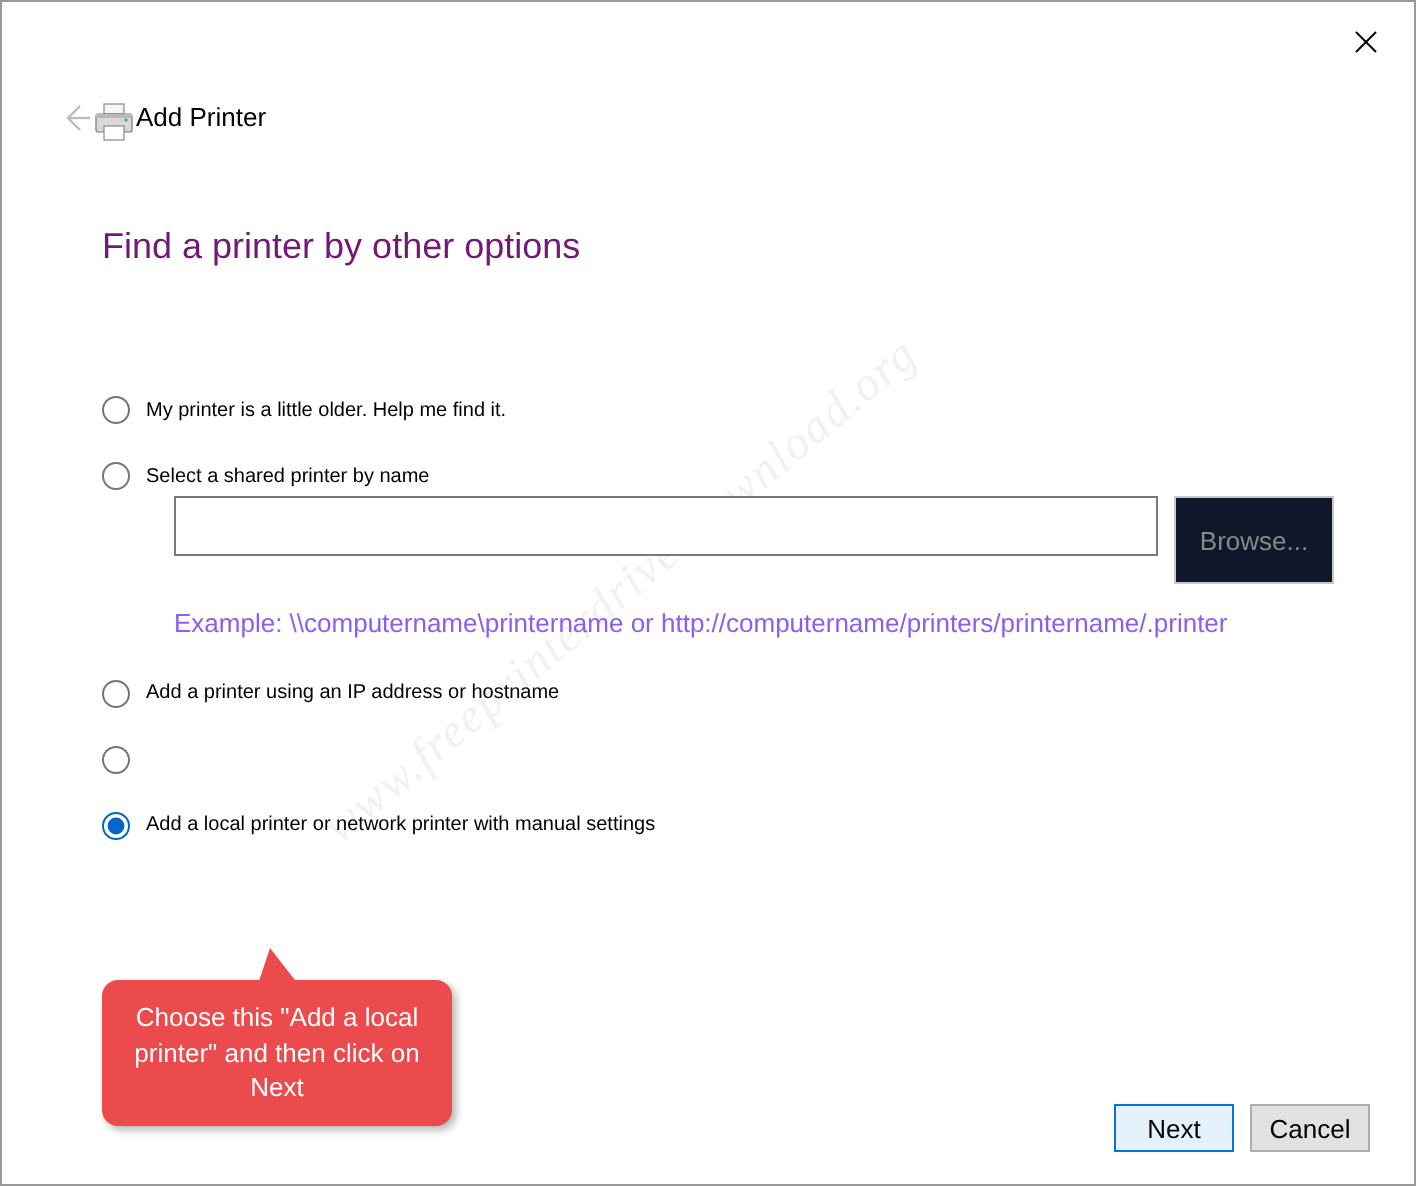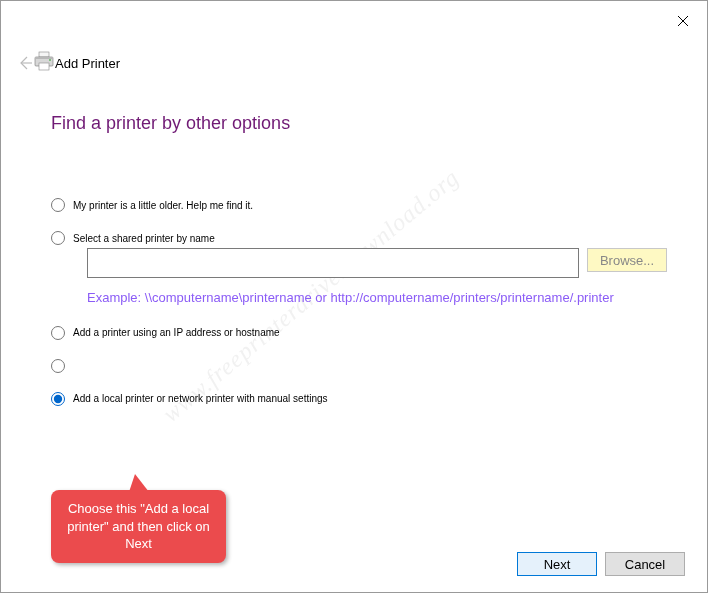--- a/index.html
+++ b/index.html
@@ -33,23 +33,23 @@
       align-items: center;
       justify-content: center;
     }
     .close-btn svg {
       width: 12px;
       height: 12px;
     }
     .header-row {
       position: absolute;
       top: 50px;
-      left: 16px;
-      display: flex;
-      align-items: flex-end;
+      left: 29px;
+      display: flex;
+      align-items: flex-start;
     }
     .back-arrow {
       color: #999;
       display: flex;
       align-items: center;
     }
     .back-arrow svg {
       width: 16px;
       height: 16px;
     }
@@ -109,22 +109,22 @@
       flex: 1;
       height: 30px;
       border: 1px solid #7a7a7a;
       padding: 0 6px;
       font-size: 13px;
       font-family: inherit;
       outline: none;
     }
     .browse-btn {
       width: 80px;
-      height: 24px;
-      background: #fef9c3;
+      height: 44px;
+      background: #0f172a;
       border: 1px solid #c8c8c8;
       color: #888;
       font-size: 13px;
       font-family: inherit;
       cursor: default;
     }
     .example-text {
       font-size: 13px;
       color: #8b5cf6;
       line-height: 1.5;
@@ -158,21 +158,21 @@
       border-bottom: 18px solid #eb4b4d;
     }
     .footer-buttons {
       position: absolute;
       bottom: 16px;
       right: 22px;
       display: flex;
       gap: 8px;
     }
     .footer-btn {
-      width: 80px;
+      width: 60px;
       height: 24px;
       font-size: 13px;
       font-family: inherit;
       cursor: pointer;
       background: #e1e1e1;
       border: 1px solid #adadad;
     }
     .footer-btn.primary {
       background: #e5f1fb;
       border: 1px solid #0078d7;

